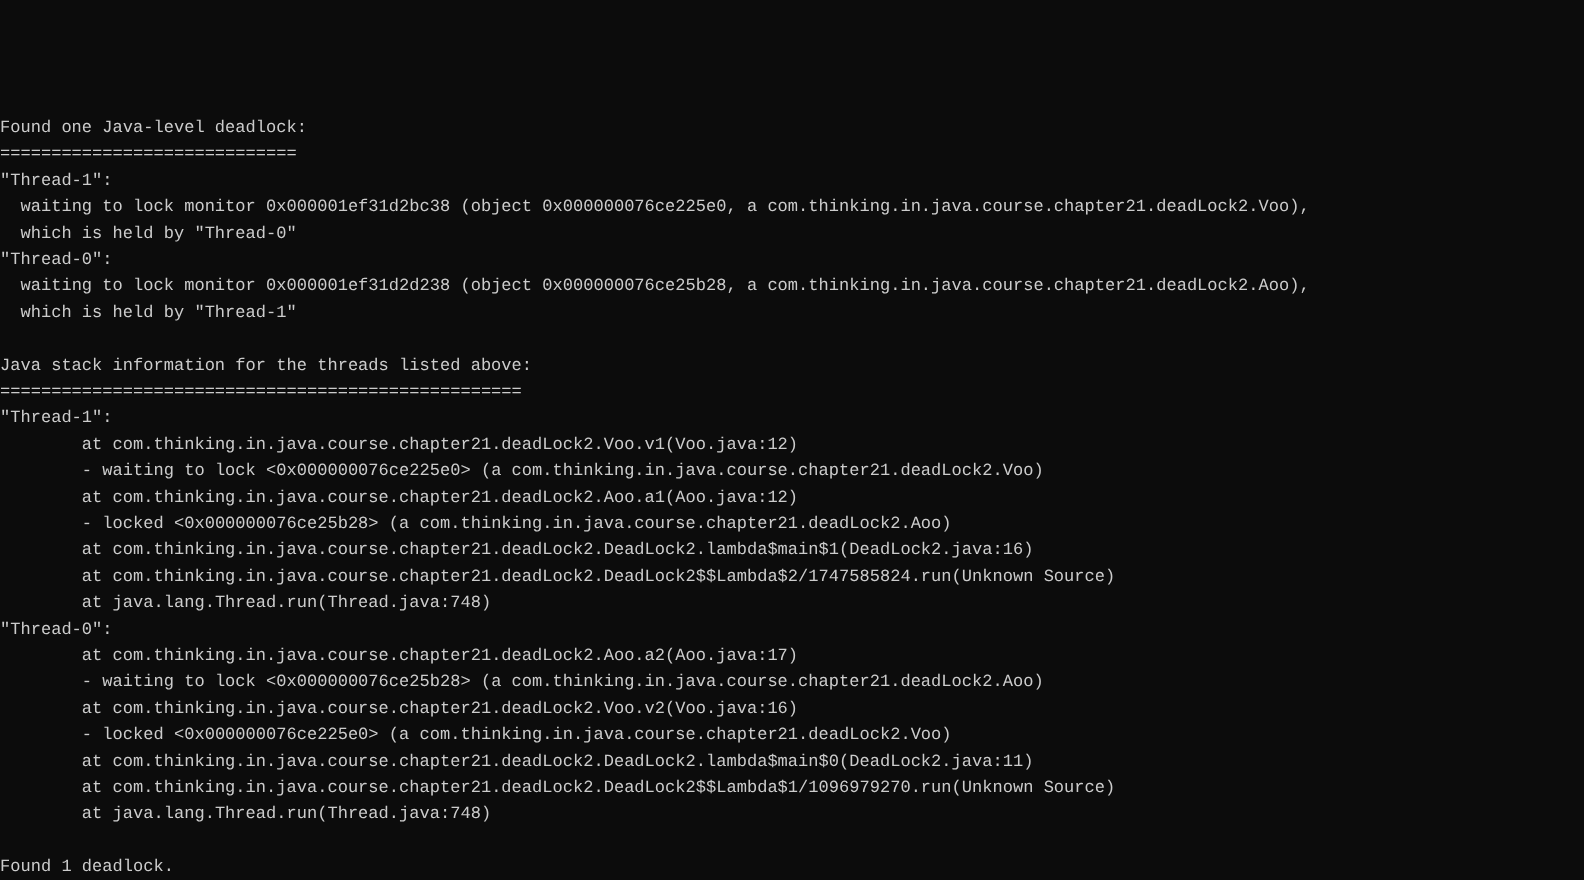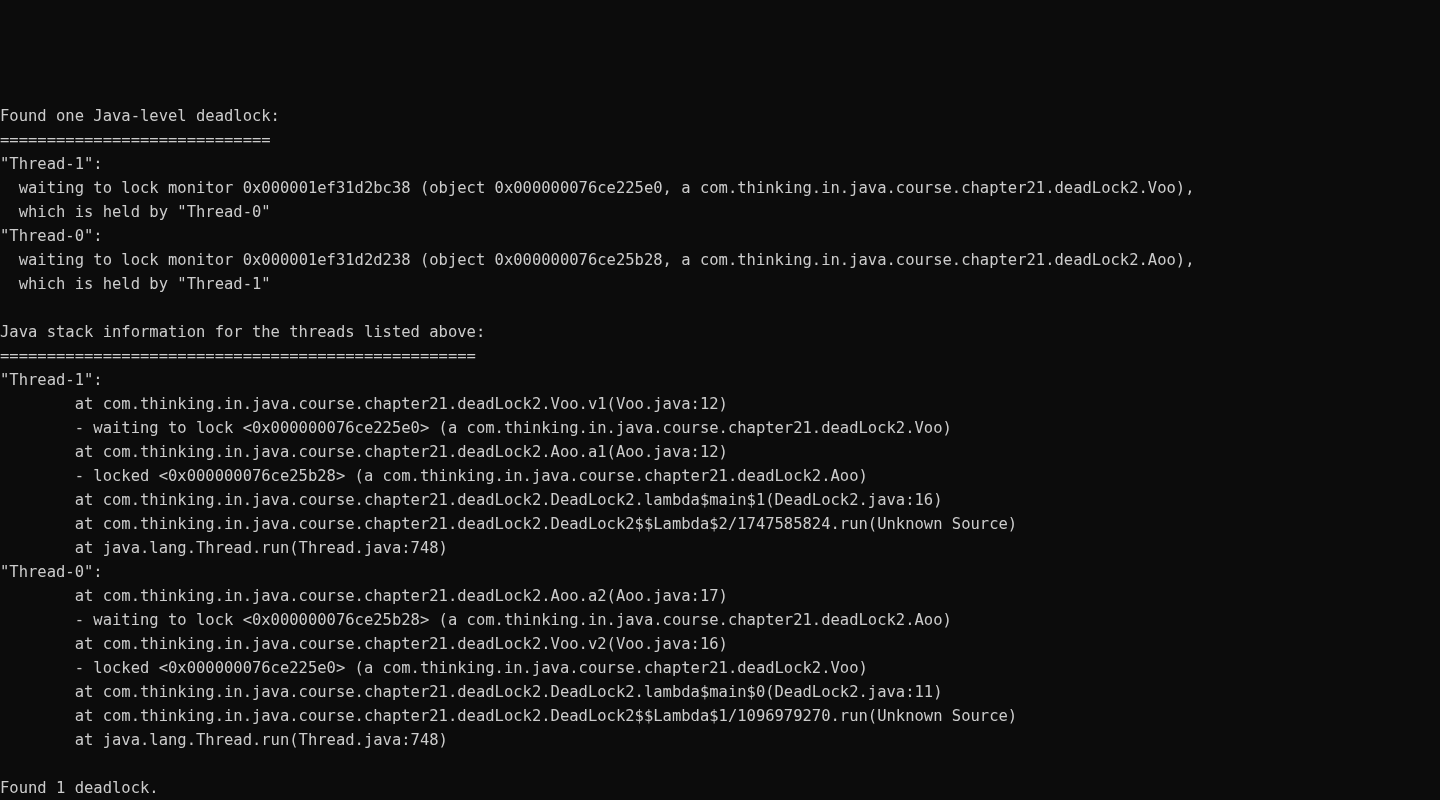--- a/index.html
+++ b/index.html
@@ -17,20 +17,21 @@
       white-space: pre-wrap;
       word-break: break-all;
       width: 1440px;
       height: 800px;
       overflow: hidden;
       letter-spacing: 0px;
     }
     .terminal-output {
       white-space: pre-wrap;
       word-break: break-all;
+      font-family: Liberation Mono, monospace;
     }
   </style>
 </head>
 <body>
 
 
 
 <div class="terminal-output">Found one Java-level deadlock:
 =============================
 "Thread-1":

